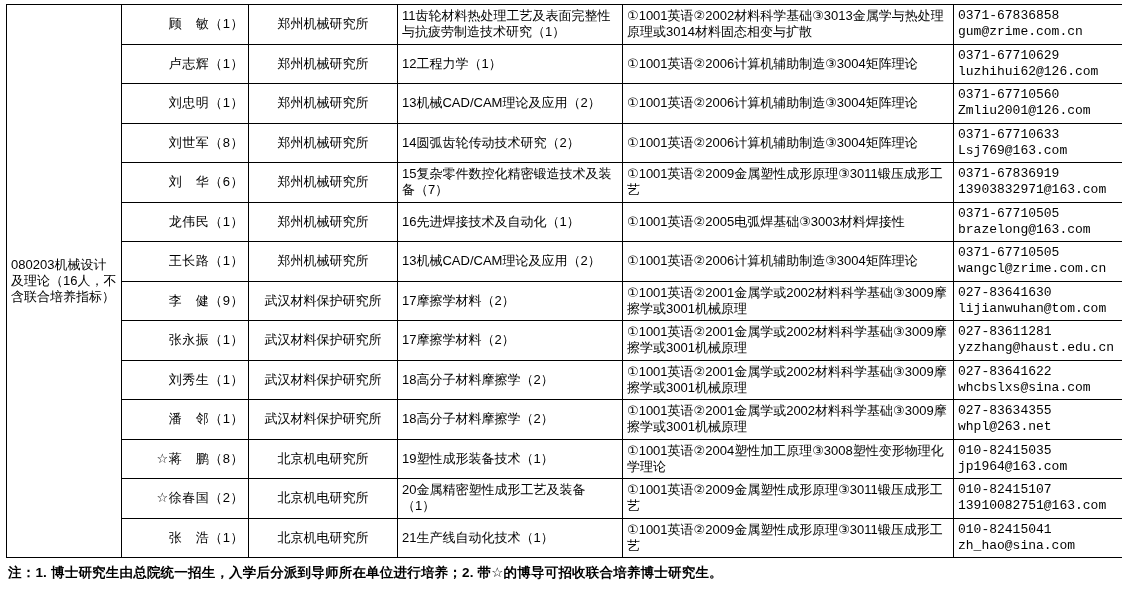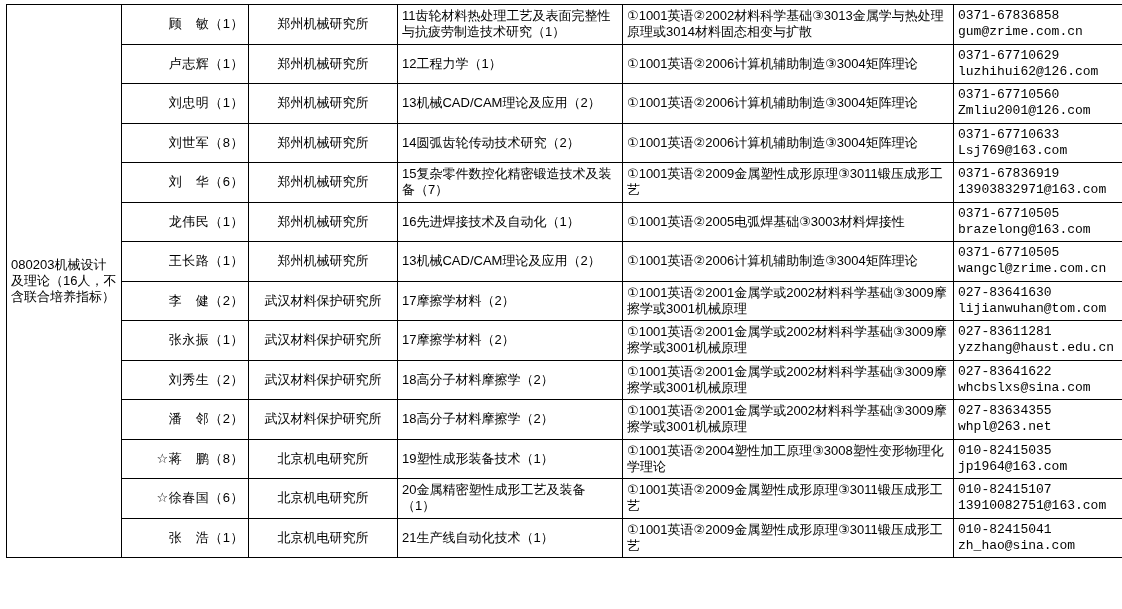--- a/index.html
+++ b/index.html
@@ -158,71 +158,71 @@
         <td class="c-name spaced-name">王长路（1）</td>
         <td class="c-unit">郑州机械研究所</td>
         <td class="c-direction">13机械CAD/CAM理论及应用（2）</td>
         <td class="c-exam">①1001英语②2006计算机辅助制造③3004矩阵理论</td>
         <td class="c-contact">
           <span class="contact-line">0371-67710505</span>
           <span class="contact-line">wangcl@zrime.com.cn</span>
         </td>
       </tr>
       <tr>
-        <td class="c-name spaced-name">李　健（2）</td>
+        <td class="c-name spaced-name">李　健（9）</td>
         <td class="c-unit">武汉材料保护研究所</td>
         <td class="c-direction">17摩擦学材料（2）</td>
         <td class="c-exam">①1001英语②2001金属学或2002材料科学基础③3009摩擦学或3001机械原理</td>
         <td class="c-contact">
           <span class="contact-line">027-83641630</span>
           <span class="contact-line">lijianwuhan@tom.com</span>
         </td>
       </tr>
       <tr>
         <td class="c-name spaced-name">张永振（1）</td>
         <td class="c-unit">武汉材料保护研究所</td>
         <td class="c-direction">17摩擦学材料（2）</td>
         <td class="c-exam">①1001英语②2001金属学或2002材料科学基础③3009摩擦学或3001机械原理</td>
         <td class="c-contact">
           <span class="contact-line">027-83611281</span>
           <span class="contact-line">yzzhang@haust.edu.cn</span>
         </td>
       </tr>
       <tr>
-        <td class="c-name spaced-name">刘秀生（2）</td>
+        <td class="c-name spaced-name">刘秀生（1）</td>
         <td class="c-unit">武汉材料保护研究所</td>
         <td class="c-direction">18高分子材料摩擦学（2）</td>
         <td class="c-exam">①1001英语②2001金属学或2002材料科学基础③3009摩擦学或3001机械原理</td>
         <td class="c-contact">
           <span class="contact-line">027-83641622</span>
           <span class="contact-line">whcbslxs@sina.com</span>
         </td>
       </tr>
       <tr>
-        <td class="c-name spaced-name">潘　邻（2）</td>
+        <td class="c-name spaced-name">潘　邻（1）</td>
         <td class="c-unit">武汉材料保护研究所</td>
         <td class="c-direction">18高分子材料摩擦学（2）</td>
         <td class="c-exam">①1001英语②2001金属学或2002材料科学基础③3009摩擦学或3001机械原理</td>
         <td class="c-contact">
           <span class="contact-line">027-83634355</span>
           <span class="contact-line">whpl@263.net</span>
         </td>
       </tr>
       <tr>
         <td class="c-name spaced-name">☆蒋　鹏（8）</td>
         <td class="c-unit">北京机电研究所</td>
         <td class="c-direction">19塑性成形装备技术（1）</td>
         <td class="c-exam">①1001英语②2004塑性加工原理③3008塑性变形物理化学理论</td>
         <td class="c-contact">
           <span class="contact-line">010-82415035</span>
           <span class="contact-line">jp1964@163.com</span>
         </td>
       </tr>
       <tr>
-        <td class="c-name spaced-name">☆徐春国（6）</td>
+        <td class="c-name spaced-name">☆徐春国（2）</td>
         <td class="c-unit">北京机电研究所</td>
         <td class="c-direction">20金属精密塑性成形工艺及装备（1）</td>
         <td class="c-exam">①1001英语②2009金属塑性成形原理③3011锻压成形工艺</td>
         <td class="c-contact">
           <span class="contact-line">010-82415107</span>
           <span class="contact-line">13910082751@163.com</span>
         </td>
       </tr>
       <tr>
         <td class="c-name spaced-name">张　浩（1）</td>
@@ -230,13 +230,14 @@
         <td class="c-direction">21生产线自动化技术（1）</td>
         <td class="c-exam">①1001英语②2009金属塑性成形原理③3011锻压成形工艺</td>
         <td class="c-contact">
           <span class="contact-line">010-82415041</span>
           <span class="contact-line">zh_hao@sina.com</span>
         </td>
       </tr>
     </tbody>
   </table>
 
+  <div class="note">注：1. 博士研究生由总院统一招生，入学后分派到导师所在单位进行培养；2. 带☆的博导可招收联合培养博士研究生。</div>
 </div>
 
 </body></html>

